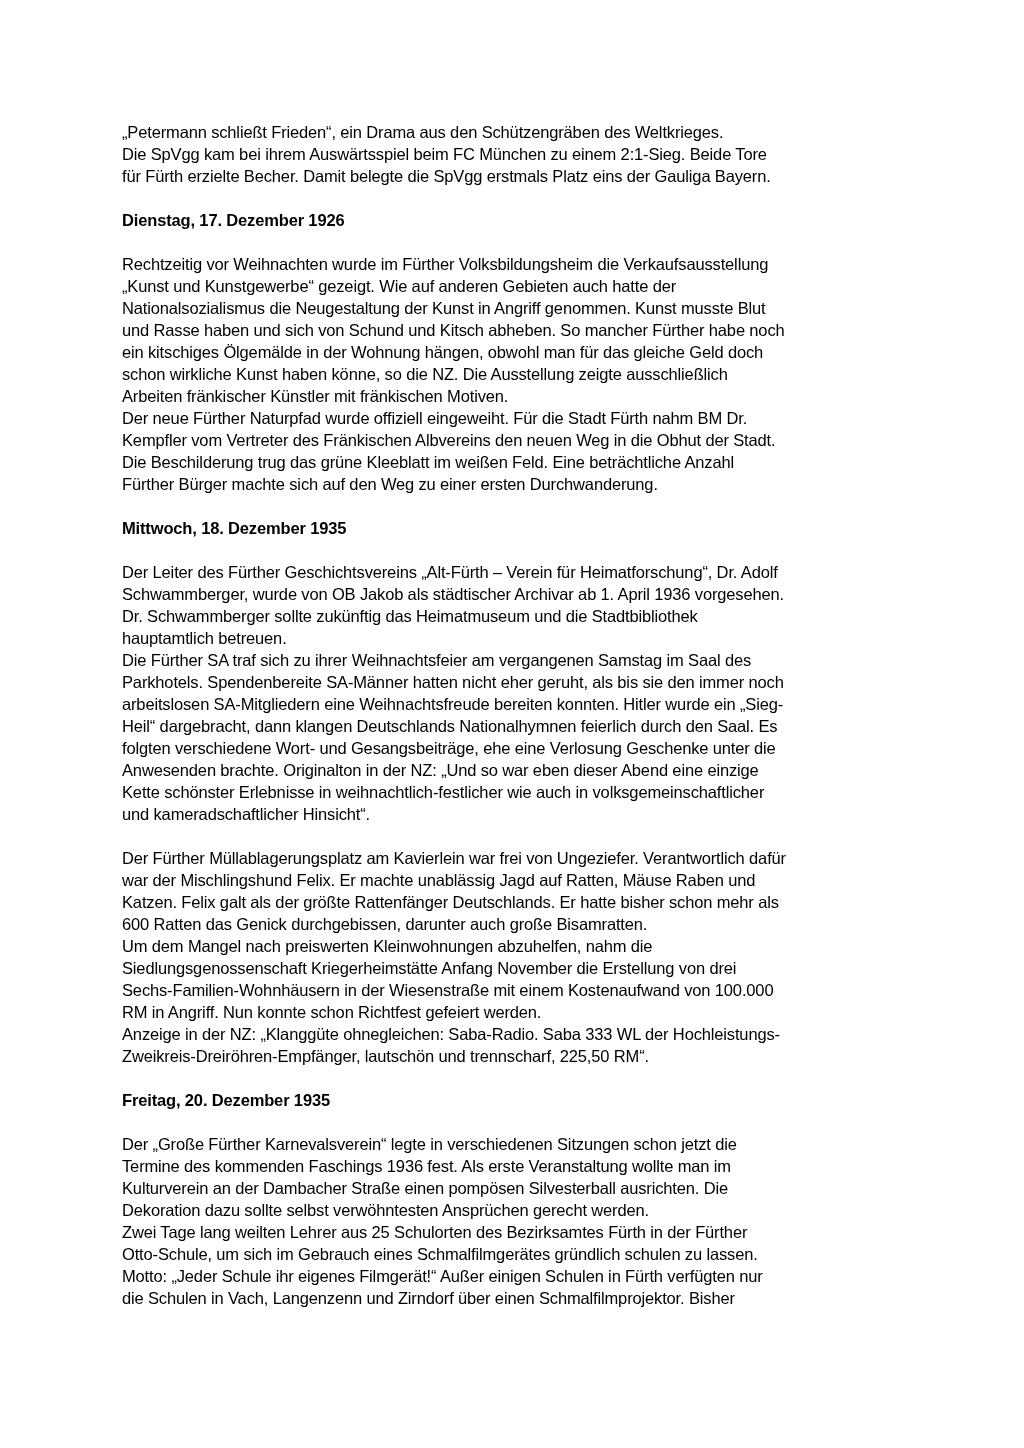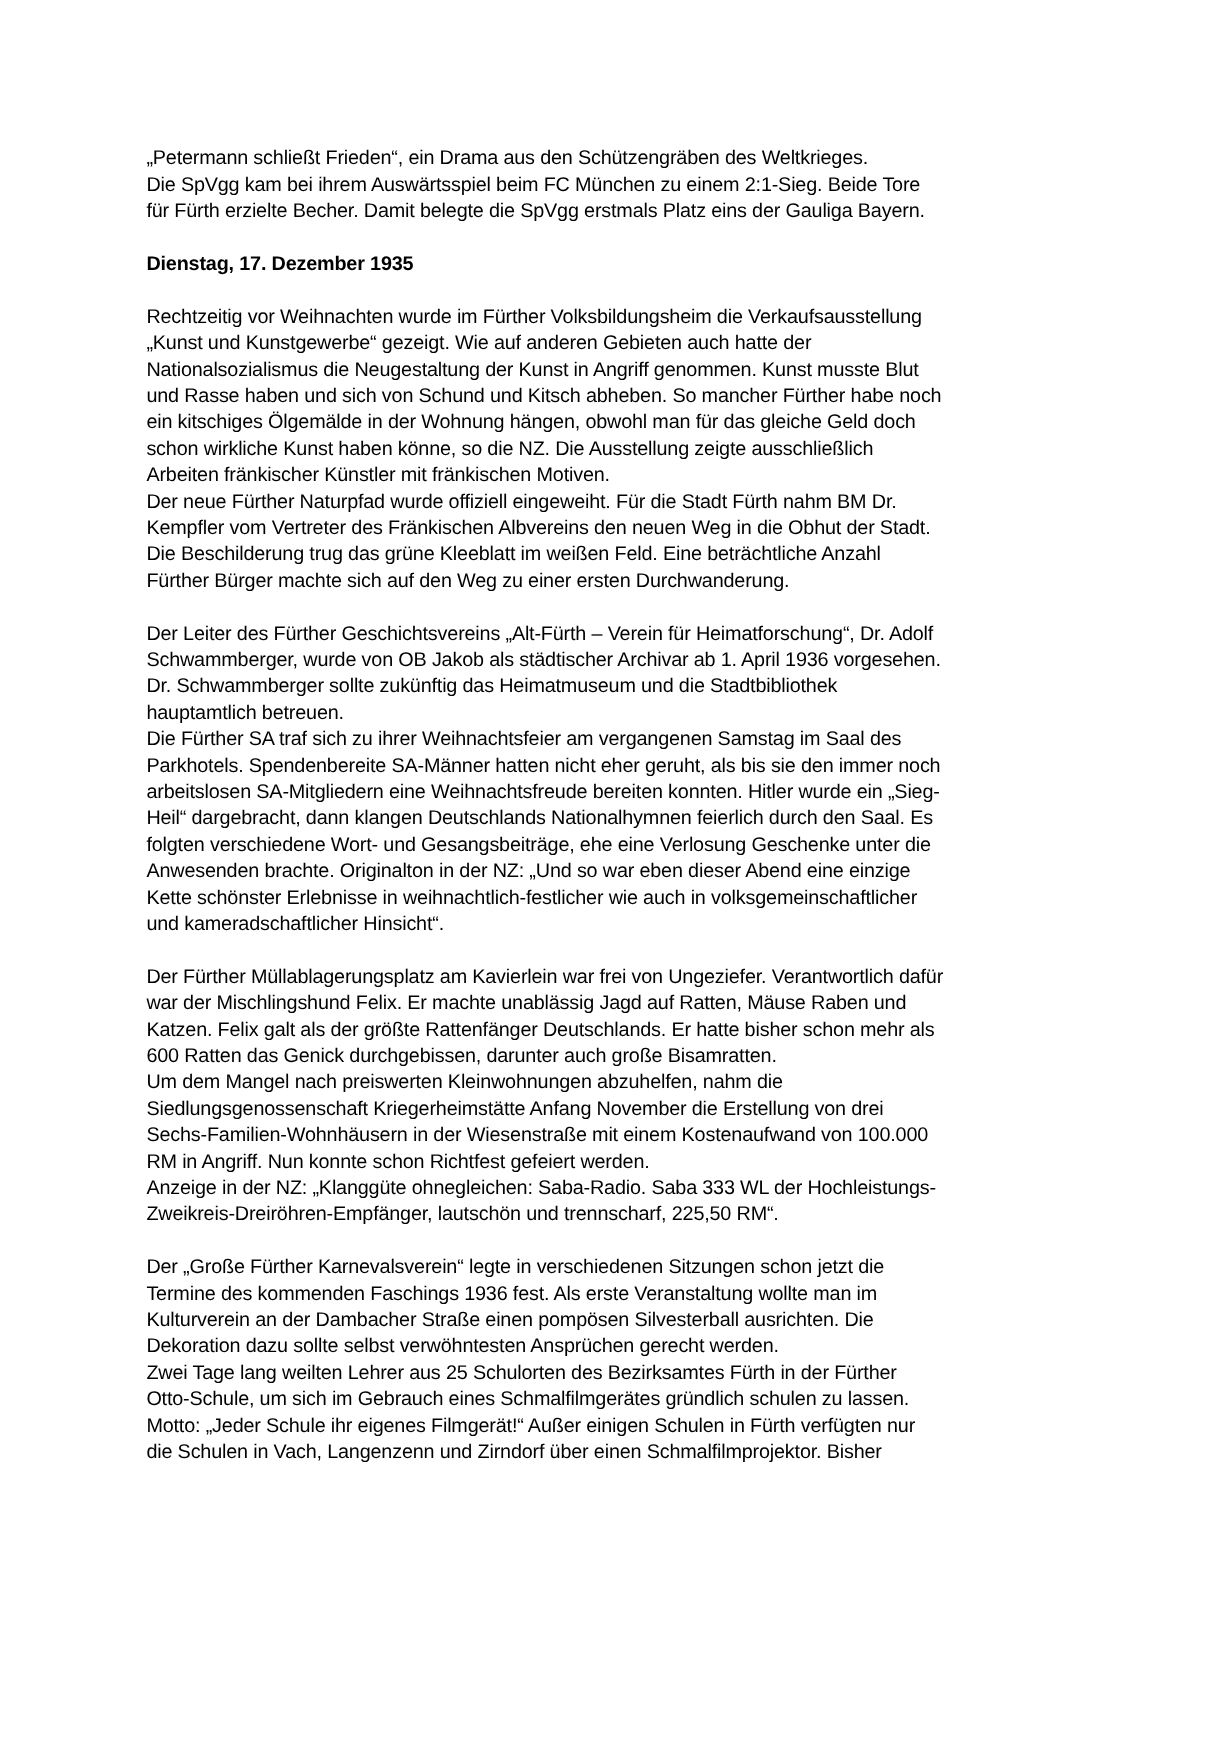--- a/index.html
+++ b/index.html
@@ -38,34 +38,35 @@
 </head>
 <body>
 
 <main class="page">
   <article class="doc-body">
 
     <p class="para">„Petermann schließt Frieden“, ein Drama aus den Schützengräben des Weltkrieges.
 Die SpVgg kam bei ihrem Auswärtsspiel beim FC München zu einem 2:1-Sieg. Beide Tore
 für Fürth erzielte Becher. Damit belegte die SpVgg erstmals Platz eins der Gauliga Bayern.</p>
 
-    <h2 class="heading">Dienstag, 17. Dezember 1935</h2>
+    <h2 class="heading">Dienstag, 17. Dezember 1926</h2>
 
     <p class="para">Rechtzeitig vor Weihnachten wurde im Fürther Volksbildungsheim die Verkaufsausstellung
 „Kunst und Kunstgewerbe“ gezeigt. Wie auf anderen Gebieten auch hatte der
 Nationalsozialismus die Neugestaltung der Kunst in Angriff genommen. Kunst musste Blut
 und Rasse haben und sich von Schund und Kitsch abheben. So mancher Fürther habe noch
 ein kitschiges Ölgemälde in der Wohnung hängen, obwohl man für das gleiche Geld doch
 schon wirkliche Kunst haben könne, so die NZ. Die Ausstellung zeigte ausschließlich
 Arbeiten fränkischer Künstler mit fränkischen Motiven.
 Der neue Fürther Naturpfad wurde offiziell eingeweiht. Für die Stadt Fürth nahm BM Dr.
 Kempfler vom Vertreter des Fränkischen Albvereins den neuen Weg in die Obhut der Stadt.
 Die Beschilderung trug das grüne Kleeblatt im weißen Feld. Eine beträchtliche Anzahl
 Fürther Bürger machte sich auf den Weg zu einer ersten Durchwanderung.</p>
 
+    <h2 class="heading">Mittwoch, 18. Dezember 1935</h2>
 
     <p class="para">Der Leiter des Fürther Geschichtsvereins „Alt-Fürth – Verein für Heimatforschung“, Dr. Adolf
 Schwammberger, wurde von OB Jakob als städtischer Archivar ab 1. April 1936 vorgesehen.
 Dr. Schwammberger sollte zukünftig das Heimatmuseum und die Stadtbibliothek
 hauptamtlich betreuen.
 Die Fürther SA traf sich zu ihrer Weihnachtsfeier am vergangenen Samstag im Saal des
 Parkhotels. Spendenbereite SA-Männer hatten nicht eher geruht, als bis sie den immer noch
 arbeitslosen SA-Mitgliedern eine Weihnachtsfreude bereiten konnten. Hitler wurde ein „Sieg-
 Heil“ dargebracht, dann klangen Deutschlands Nationalhymnen feierlich durch den Saal. Es
 folgten verschiedene Wort- und Gesangsbeiträge, ehe eine Verlosung Geschenke unter die
@@ -78,20 +79,21 @@
 war der Mischlingshund Felix. Er machte unablässig Jagd auf Ratten, Mäuse Raben und
 Katzen. Felix galt als der größte Rattenfänger Deutschlands. Er hatte bisher schon mehr als
 600 Ratten das Genick durchgebissen, darunter auch große Bisamratten.
 Um dem Mangel nach preiswerten Kleinwohnungen abzuhelfen, nahm die
 Siedlungsgenossenschaft Kriegerheimstätte Anfang November die Erstellung von drei
 Sechs-Familien-Wohnhäusern in der Wiesenstraße mit einem Kostenaufwand von 100.000
 RM in Angriff. Nun konnte schon Richtfest gefeiert werden.
 Anzeige in der NZ: „Klanggüte ohnegleichen: Saba-Radio. Saba 333 WL der Hochleistungs-
 Zweikreis-Dreiröhren-Empfänger, lautschön und trennscharf, 225,50 RM“.</p>
 
+    <h2 class="heading">Freitag, 20. Dezember 1935</h2>
 
     <p class="para">Der „Große Fürther Karnevalsverein“ legte in verschiedenen Sitzungen schon jetzt die
 Termine des kommenden Faschings 1936 fest. Als erste Veranstaltung wollte man im
 Kulturverein an der Dambacher Straße einen pompösen Silvesterball ausrichten. Die
 Dekoration dazu sollte selbst verwöhntesten Ansprüchen gerecht werden.
 Zwei Tage lang weilten Lehrer aus 25 Schulorten des Bezirksamtes Fürth in der Fürther
 Otto-Schule, um sich im Gebrauch eines Schmalfilmgerätes gründlich schulen zu lassen.
 Motto: „Jeder Schule ihr eigenes Filmgerät!“ Außer einigen Schulen in Fürth verfügten nur
 die Schulen in Vach, Langenzenn und Zirndorf über einen Schmalfilmprojektor. Bisher</p>
 

